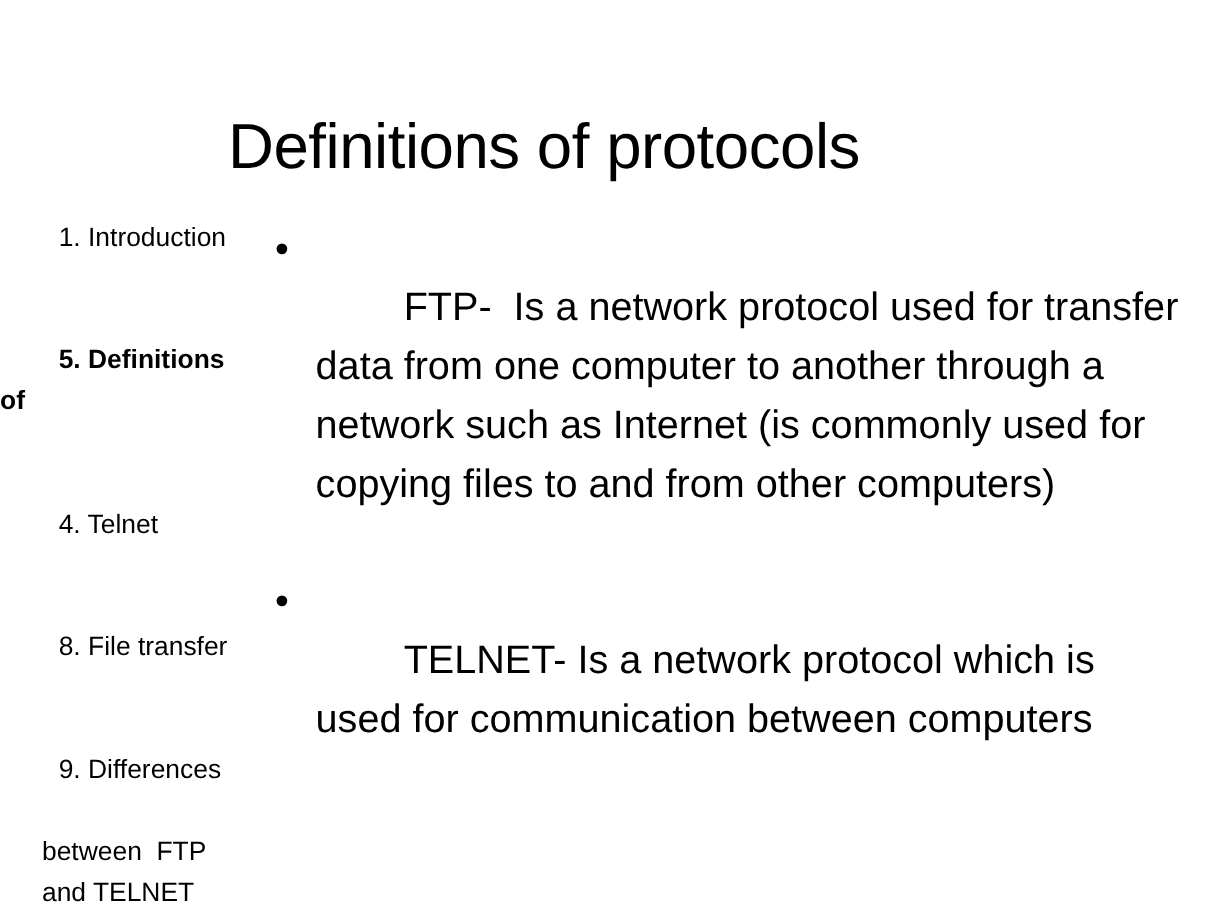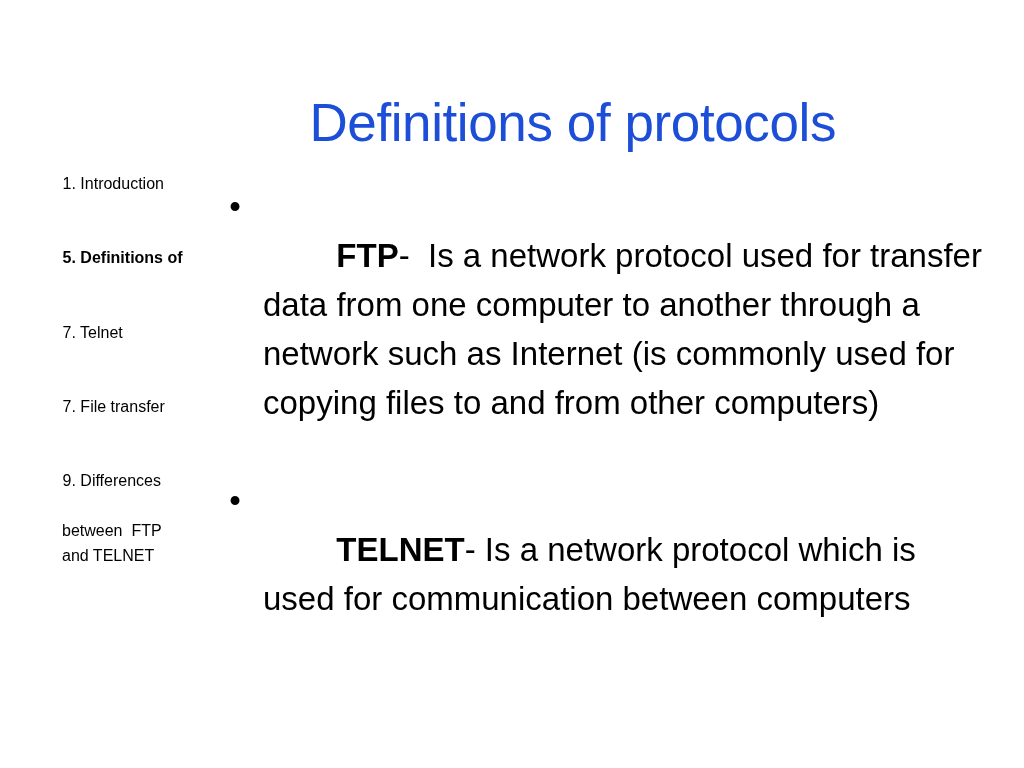--- a/index.html
+++ b/index.html
@@ -21,27 +21,27 @@
     inset: 0;
     background: #ffffff;
   }
 
   
   .slide-title {
     position: absolute;
     left: 190px;
     top: 58px;
     width: 646px;
-    text-align: right;
+    text-align: left;
     font-size: 53px;
     font-weight: 400;
     line-height: 1.1;
     letter-spacing: -0.4px;
     white-space: nowrap;
-    color: #1d4ed8;
+    color: #000000;
   }
 
   
   .toc {
     position: absolute;
     left: 0px;
     top: 147px;
     width: 208px;
   }
   .toc-heading {
@@ -50,24 +50,23 @@
     line-height: 1.38;
     padding-left: 28px;
     color: #000000;
   }
   .toc-list {
     list-style: none;
     margin: 0;
     padding: 0;
   }
   .toc-item {
-    font-size: 16px;
+    font-size: 22px;
     font-weight: 400;
     line-height: 1.55;
-    padding-left: 27px;
     padding-right: 4px;
     text-indent: -0px;
     color: #000000;
     white-space: pre-wrap;
   }
   .toc-item.is-current {
     font-weight: 700;
   }
   .toc-item .cont {
     display: block;
@@ -99,43 +98,43 @@
   .bullet .marker {
     position: absolute;
     left: 7px;
     top: 0;
     width: 12px;
     line-height: 49px;
     font-size: 33px;
     text-align: center;
   }
   .bullet .lead {
-    font-weight: 700;
+    font-weight: 400;
   }
 </style>
 </head>
 <body>
 
 <div class="slide">
 
   <h1 class="slide-title">Definitions of protocols</h1>
 
   <nav class="toc">
     <ul class="toc-list">
       <li class="toc-item">
         <span>1. Introduction</span>
       </li>
       <li class="toc-item is-current">
         <span>5. Definitions of</span>
       </li>
       <li class="toc-item">
-        <span>7. Telnet</span>
+        <span>4. Telnet</span>
       </li>
       <li class="toc-item">
-        <span>7. File transfer</span>
+        <span>8. File transfer</span>
       </li>
       <li class="toc-item">
         <span>9. Differences</span>
         <span class="cont">between  FTP
 and TELNET</span>
       </li>
     </ul>
   </nav>
 
   <div class="body">

